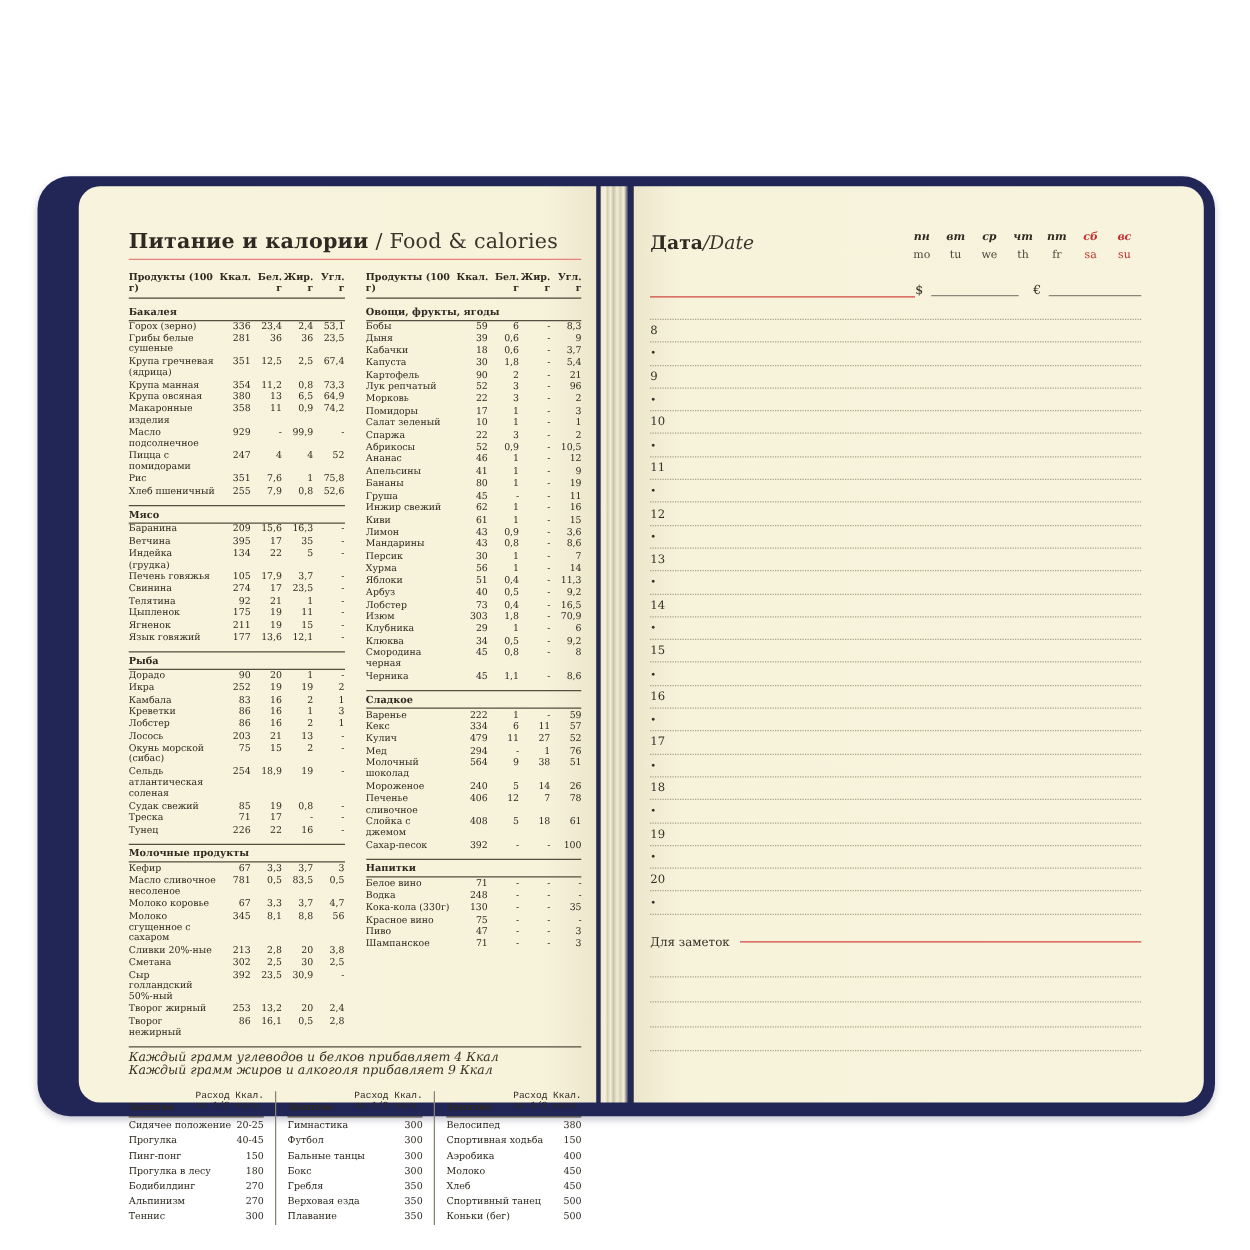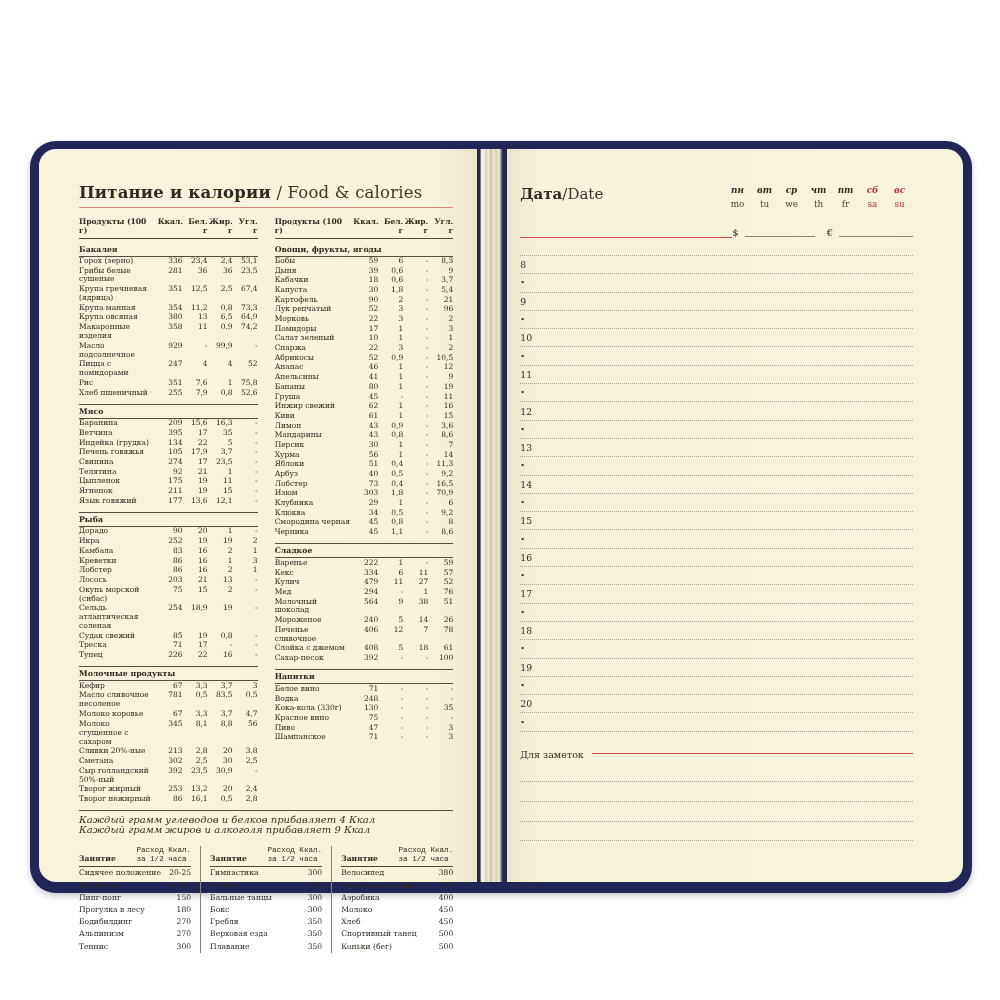--- a/index.html
+++ b/index.html
@@ -10,22 +10,23 @@
   }
   .book{
     position:absolute;left:30px;top:141px;width:942px;height:752px;
     background:#212657;border-radius:26px;
     box-shadow:0 3px 6px rgba(40,40,80,.25);
   }
   .pages{position:absolute;left:9px;top:8px;right:9px;bottom:11px;display:flex;}
   .page{background:#f7f2da;}
   .left-page{
     flex:1;border-radius:17px 0 0 17px;
-    padding:34px 24px 0 40px;box-sizing:border-box;
+    padding:34px 12px 0 40px;box-sizing:border-box;
     background:linear-gradient(90deg,#f8f3dc 0%,#f7f2da 90%,#ece6cc 100%);
+    margin-left:24px;
   }
   .right-page{
     flex:1;border-radius:0 17px 17px 0;
     padding:36px 50px 0 13px;box-sizing:border-box;
     background:linear-gradient(90deg,#ece6cc 0%,#f7f2da 8%,#f8f3dc 100%);
   }
   .gutter{
     width:30px;
     background:linear-gradient(90deg,
       rgba(60,50,30,.18) 0%,rgba(60,50,30,.04) 10%,
@@ -67,21 +68,21 @@
   .ahead{display:flex;justify-content:space-between;align-items:flex-end;
          border-bottom:1px solid #4d4636;padding-bottom:3px;font-size:7.6px;}
   .ahead .a1{font-weight:bold;}
   .ahead .a2{text-align:left;line-height:8.8px;font-family:Liberation Mono, monospace;}
   .arow{display:flex;justify-content:space-between;font-size:7.6px;line-height:12.2px;}
 
   
   .rp-header{display:flex;justify-content:space-between;align-items:flex-start;}
   .date-label{font-size:15px;}
   .date-label .ru{font-weight:bold;}
-  .date-label .en{color:#3a352b;}
+  .date-label .en{color:#3a352b;font-style:italic;}
   .days{display:flex;}
   .day{width:27px;text-align:center;font-size:8.8px;}
   .day .ru{font-weight:bold;display:block;font-style:italic;}
   .day .en{display:block;color:#4a443a;margin-top:4px;}
   .day.weekend .ru,.day.weekend .en{color:#c22f2f;}
 
   .date-entry{display:flex;align-items:flex-end;margin-top:15px;height:14px;}
   .date-line{width:212px;border-bottom:1.5px solid #d24743;height:12px;}
   .de-spacer{flex:1;}
   .cur{font-size:10px;line-height:10px;}

